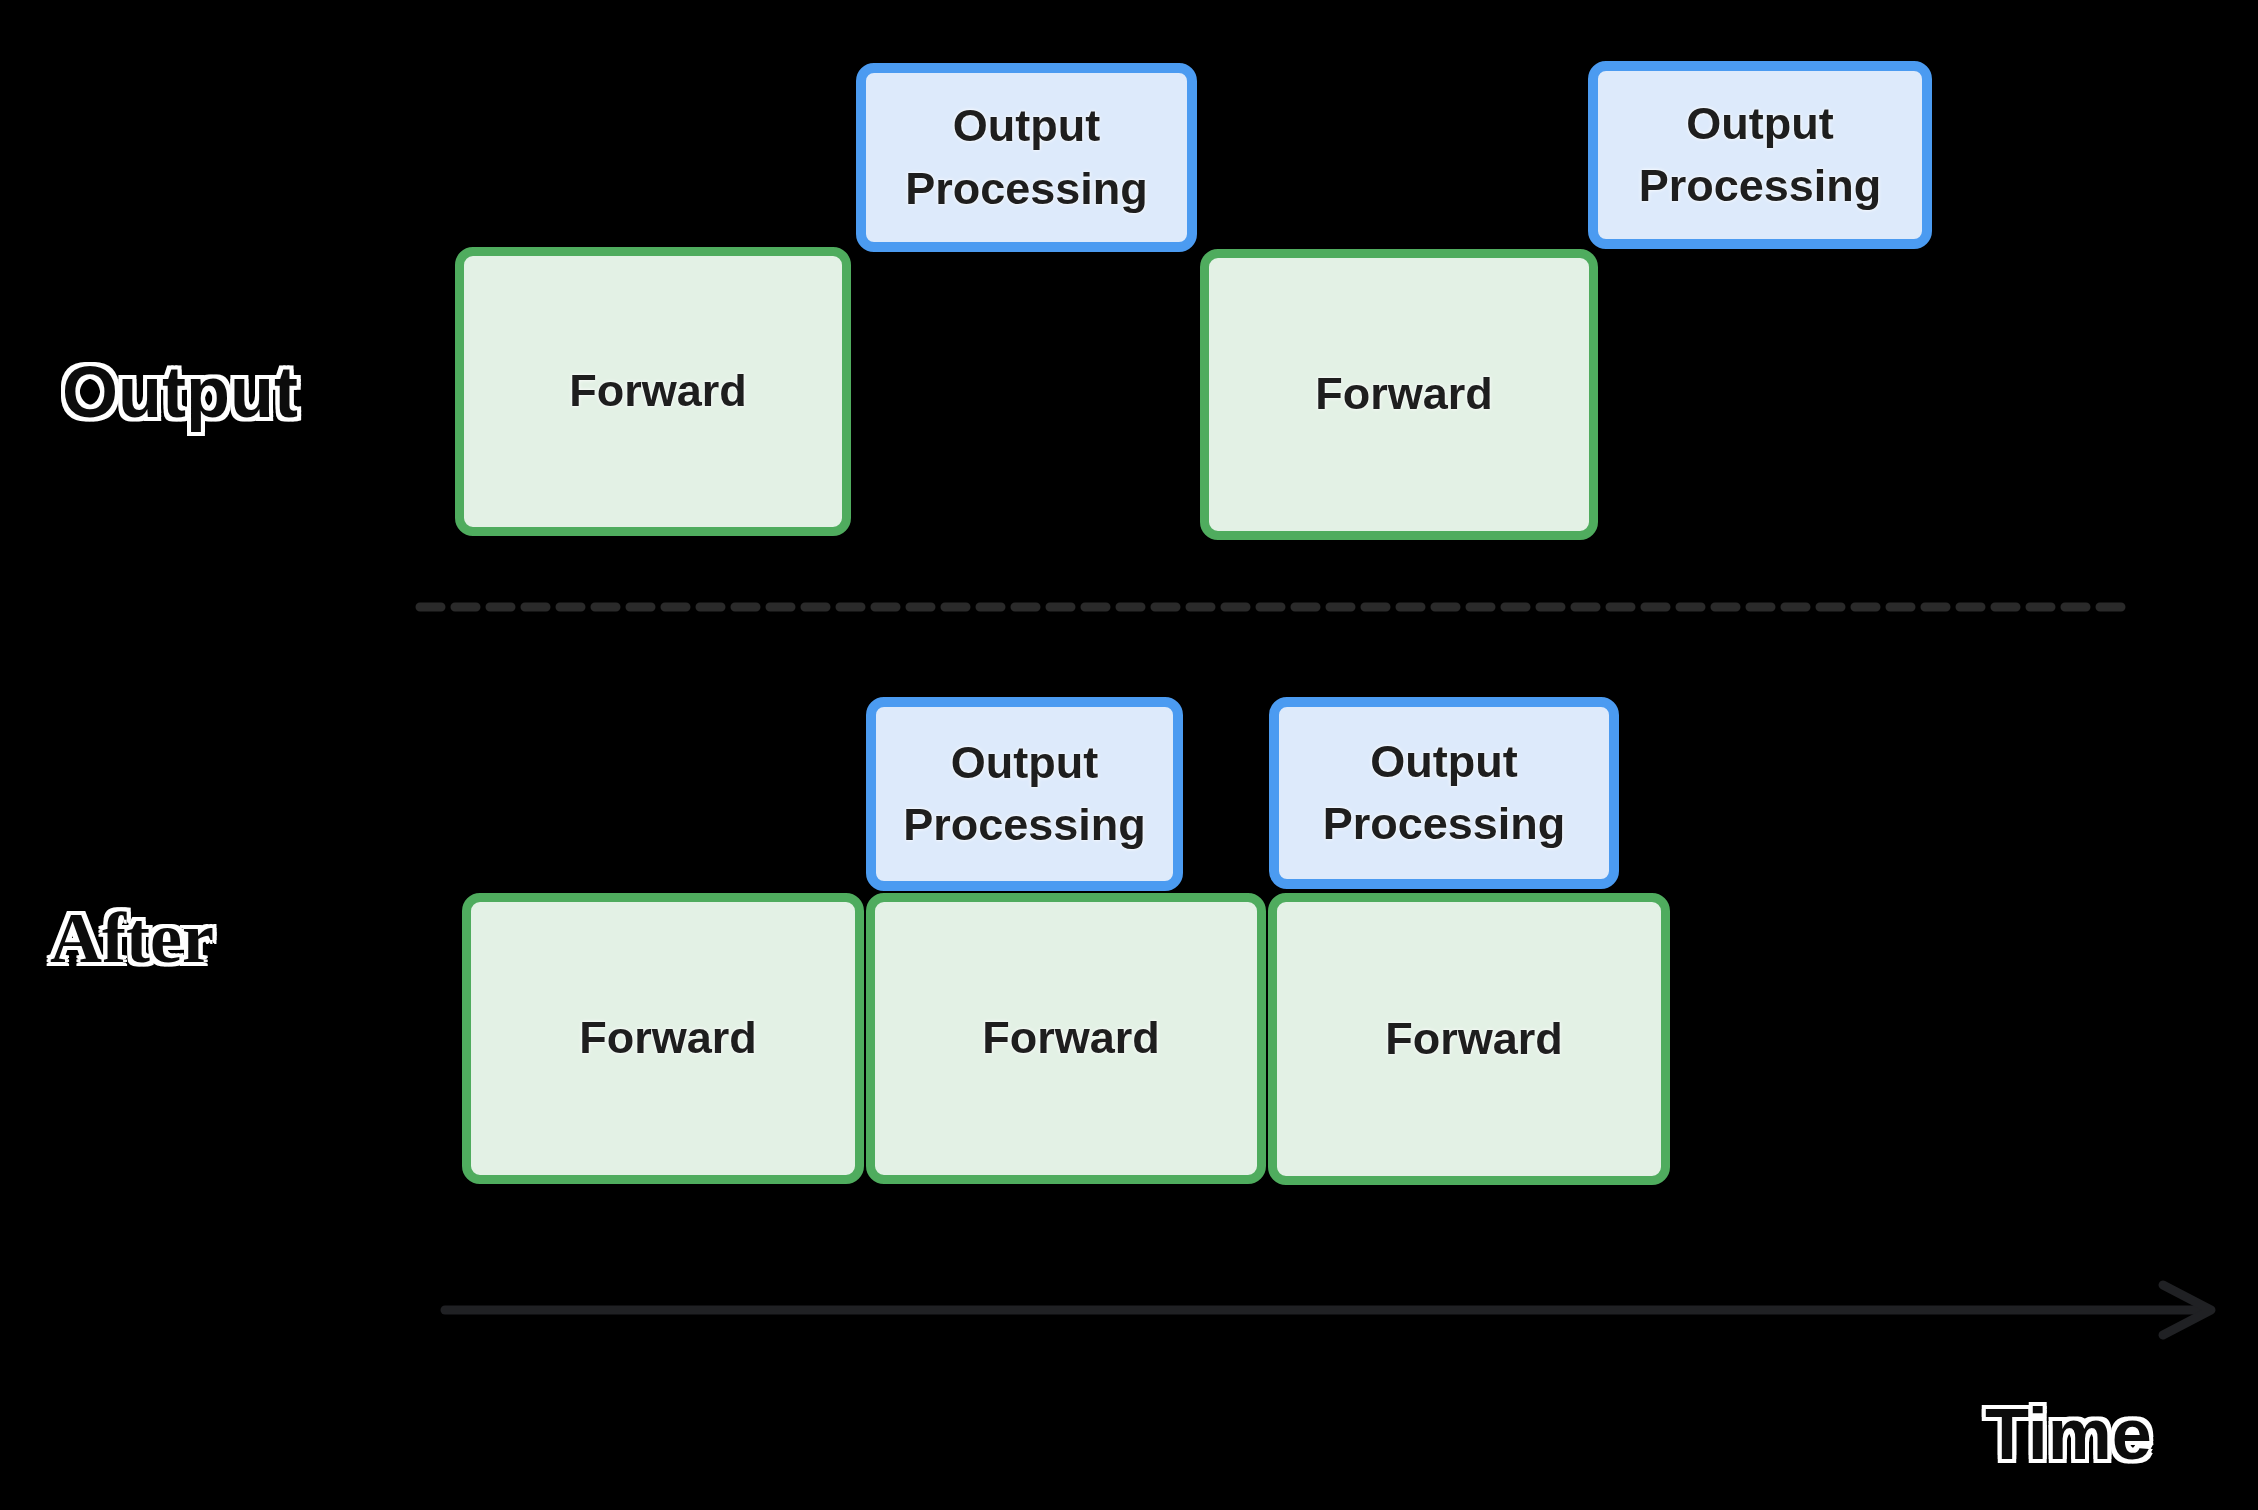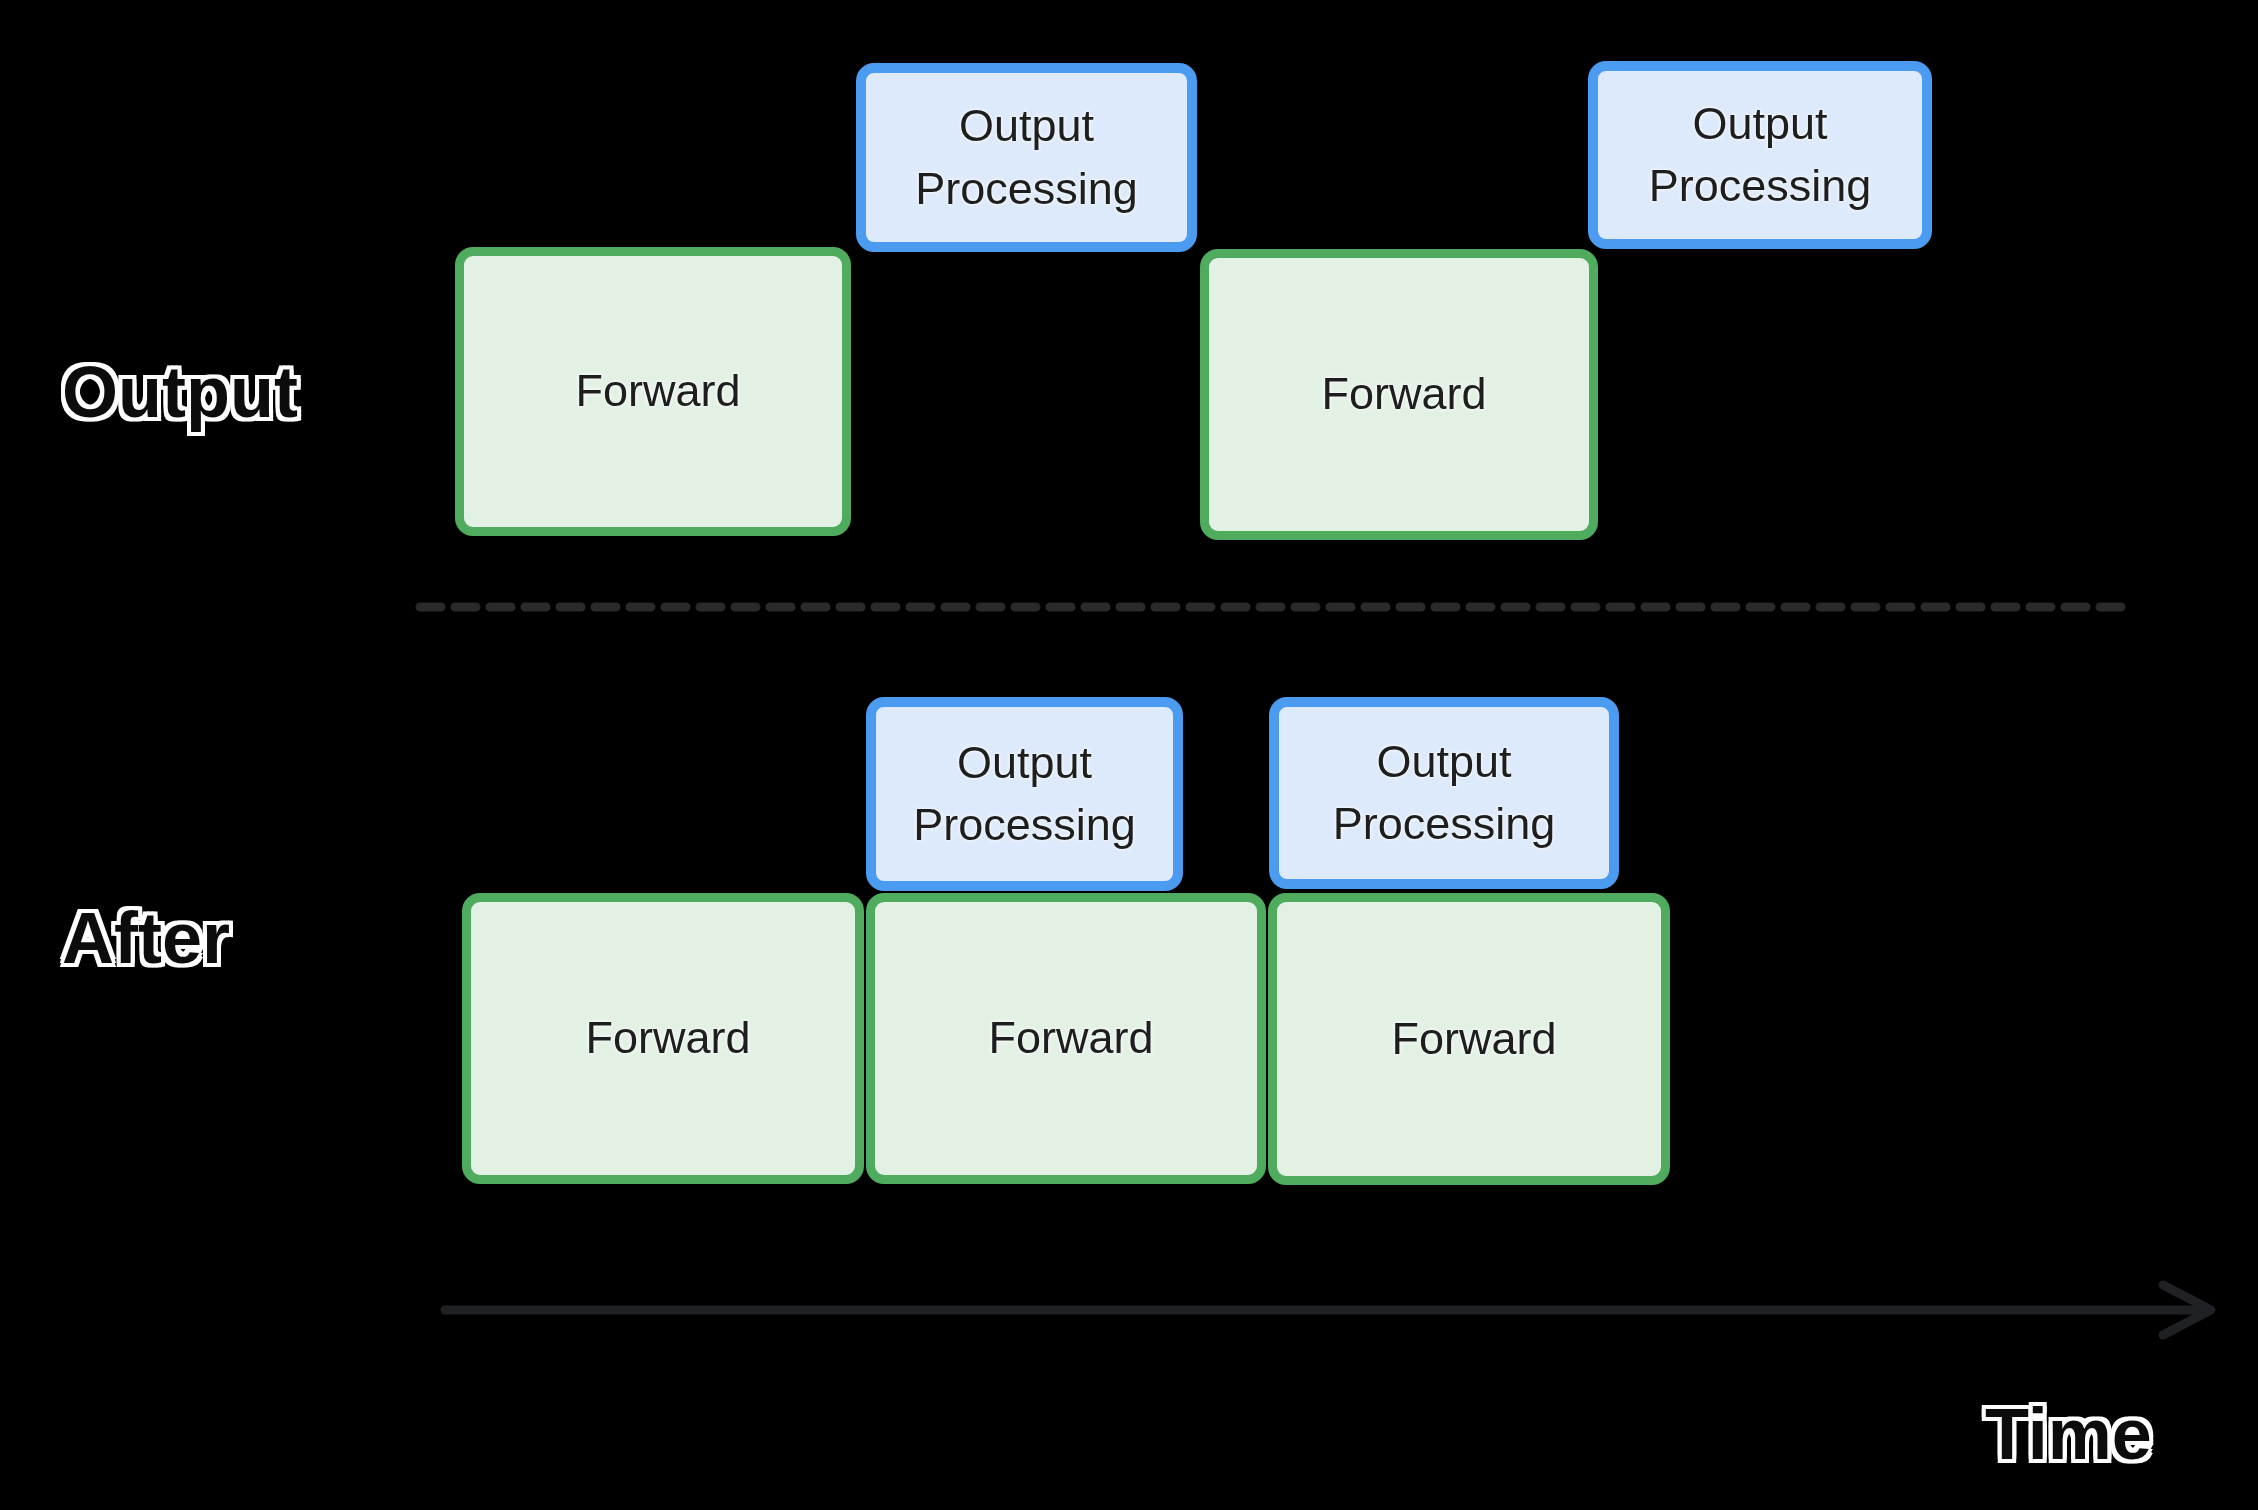--- a/index.html
+++ b/index.html
@@ -31,21 +31,21 @@
       -3px  3px 0 #ffffff,  3px  3px 0 #ffffff;
   }
   .box {
     position: absolute;
     box-sizing: border-box;
     border-radius: 18px;
     display: flex;
     align-items: center;
     justify-content: center;
     text-align: center;
-    font-weight: 400;
+    font-weight: 700;
     font-size: 45px;
     line-height: 1.38;
     color: #1e1e1e;
     padding: 8px 14px;
     text-shadow: 0 0 4px rgba(255,255,255,0.9), 0 0 2px rgba(255,255,255,0.9);
   }
   .box.forward {
     background: var(--forward-fill);
     border: 9px solid var(--forward-border);
     padding-left: 24px;
@@ -64,21 +64,21 @@
     pointer-events: none;
   }
 </style>
 </head>
 <body>
 
 <div id="canvas">
 
   <div class="row-label" style="left: 62px; top: 356px;">Output</div>
 
-  <div class="row-label" style="left: 62px; top: 902px;">After</div>
+  <div class="row-label" style="left: 50px; top: 902px; font-family: Liberation Serif, serif;">After</div>
 
   <div id="boxes">
       <div class="box forward" style="left: 455px; top: 247px; width: 396px; height: 289px;">Forward</div>
       <div class="box output" style="left: 856px; top: 63px; width: 341px; height: 189px;">Output Processing</div>
       <div class="box forward" style="left: 1200px; top: 249px; width: 398px; height: 291px;">Forward</div>
       <div class="box output" style="left: 1588px; top: 61px; width: 344px; height: 188px;">Output Processing</div>
       <div class="box output" style="left: 866px; top: 697px; width: 317px; height: 194px;">Output Processing</div>
       <div class="box output" style="left: 1269px; top: 697px; width: 350px; height: 192px;">Output Processing</div>
       <div class="box forward" style="left: 462px; top: 893px; width: 402px; height: 291px;">Forward</div>
       <div class="box forward" style="left: 866px; top: 893px; width: 400px; height: 291px;">Forward</div>

